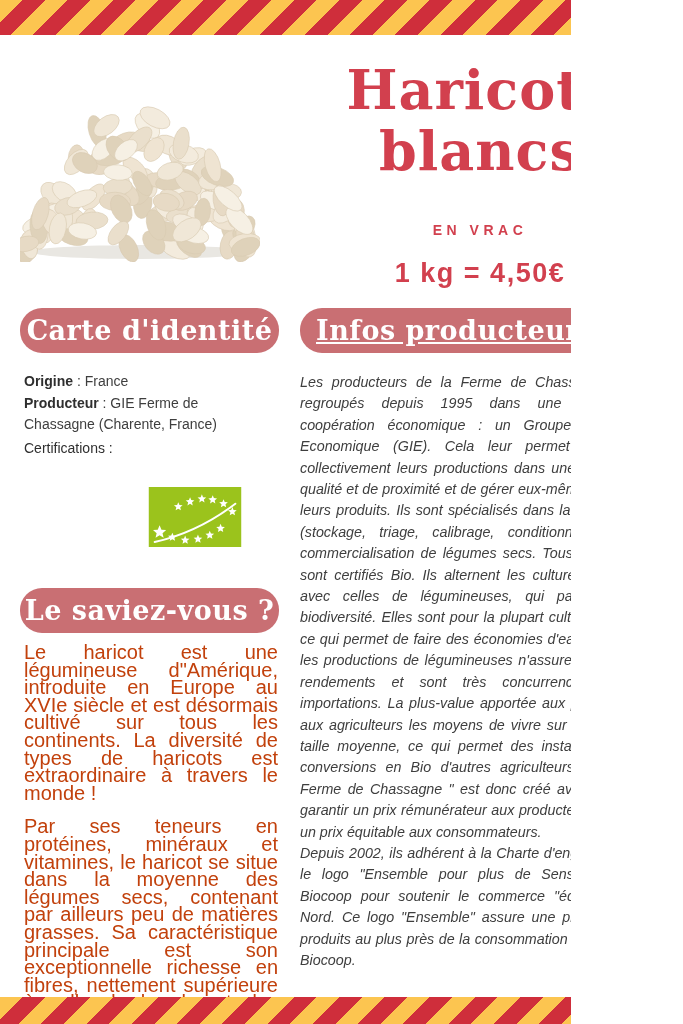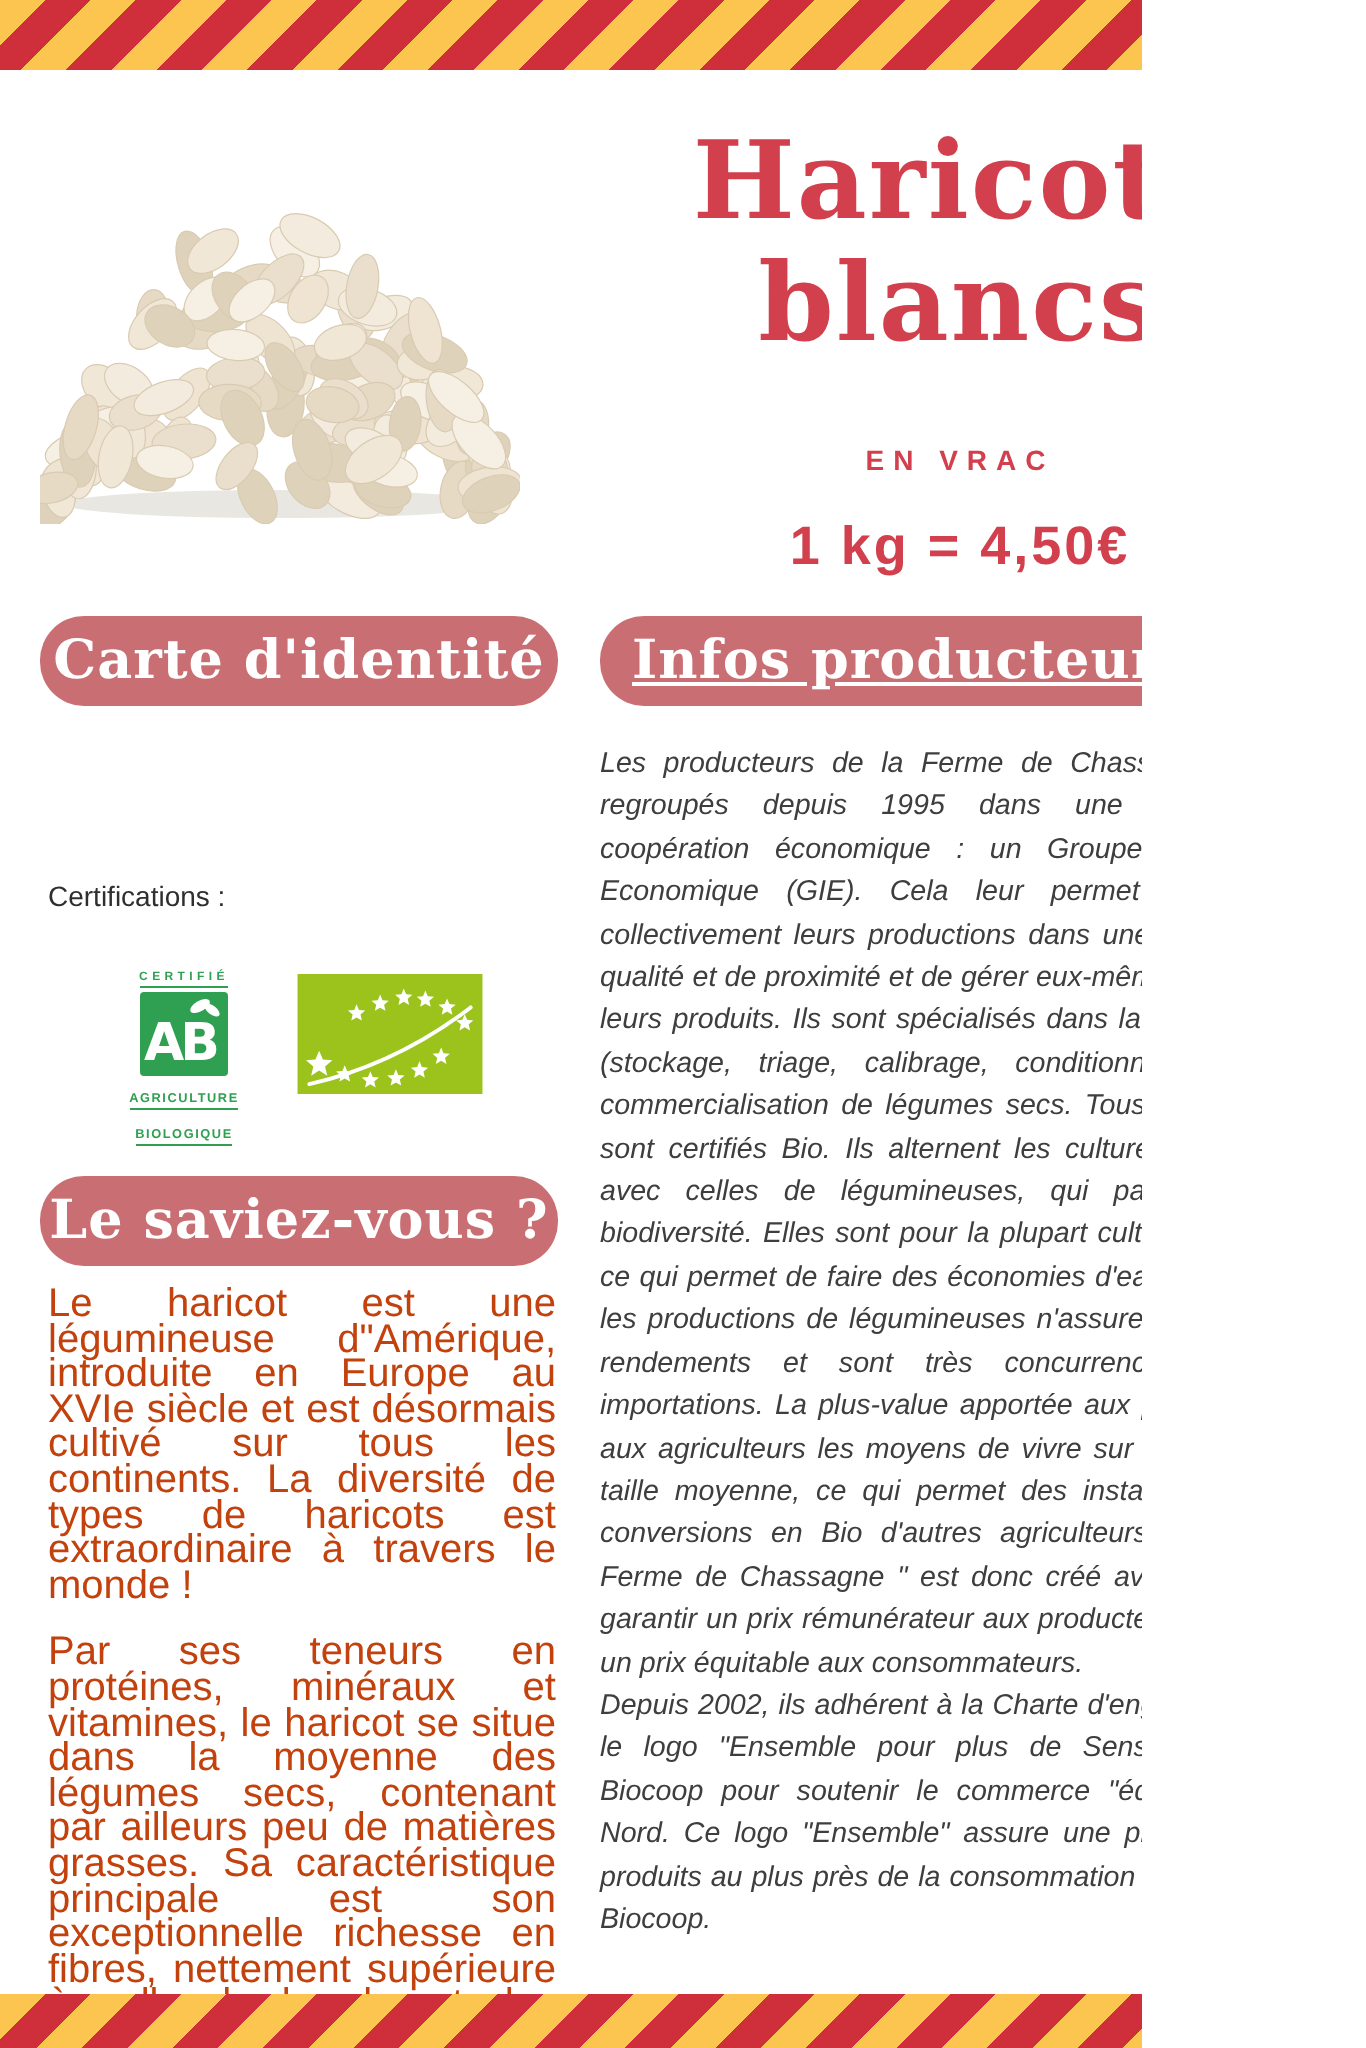--- a/index.html
+++ b/index.html
@@ -238,34 +238,27 @@
 
   <div class="title-block">
     <div class="title-line">Haricots</div>
     <div class="title-line">blancs</div>
     <div class="subtitle">EN VRAC</div>
     <div class="price">1 kg = 4,50€</div>
   </div>
 
   <div class="section-bar bar-identity">Carte d'identité</div>
 
+  <div class="identity-block">
+    <p><strong>Origine</strong><span> : France</span></p>
+    <p><strong>Producteur</strong><span> : GIE Ferme de Chassagne (Charente, France)</span></p>
+  </div>
 
   <div class="cert-label">Certifications :</div>
 
-  <div class="ab-logo">
-    <div class="ab-cert">CERTIFIÉ</div>
-    <svg class="ab-square" viewBox="0 0 44 42">
-      <rect x="0" y="0" width="44" height="42" rx="2" fill="#2fa052"></rect>
-      <text x="20" y="34" text-anchor="middle" font-family="DejaVu Sans, sans-serif" font-weight="bold" font-size="26" letter-spacing="-2" fill="#ffffff">AB</text>
-      <ellipse cx="30" cy="7" rx="5.5" ry="2.6" fill="#ffffff" transform="rotate(-30 30 7)"></ellipse>
-      <ellipse cx="36" cy="9" rx="4.5" ry="2.2" fill="#ffffff" transform="rotate(38 36 9)"></ellipse>
-    </svg>
-    <div class="ab-line">AGRICULTURE</div><br>
-    <div class="ab-line">BIOLOGIQUE</div>
-  </div>
 
   <svg class="eu-logo" viewBox="0 0 94 61">
     <rect x="0" y="0" width="94" height="61" fill="#9bc31c"></rect>
     <path d="M6,56 C28,51 58,40 88,17" stroke="#ffffff" stroke-width="2" fill="none" stroke-linecap="round"></path>
     <g>
         <path d="M11.0,39.0L12.9,43.5L17.7,43.8L14.0,47.0L15.1,51.7L11.0,49.1L6.9,51.7L8.0,47.0L4.3,43.8L9.1,43.5Z" fill="#ffffff"></path>
         <path d="M24.0,46.4L25.2,49.3L28.4,49.6L26.0,51.6L26.7,54.7L24.0,53.1L21.3,54.7L22.0,51.6L19.6,49.6L22.8,49.3Z" fill="#ffffff"></path>
         <path d="M37.0,49.4L38.2,52.3L41.4,52.6L39.0,54.6L39.7,57.7L37.0,56.1L34.3,57.7L35.0,54.6L32.6,52.6L35.8,52.3Z" fill="#ffffff"></path>
         <path d="M50.0,48.4L51.2,51.3L54.4,51.6L52.0,53.6L52.7,56.7L50.0,55.1L47.3,56.7L48.0,53.6L45.6,51.6L48.8,51.3Z" fill="#ffffff"></path>
         <path d="M62.0,44.4L63.2,47.3L66.4,47.6L64.0,49.6L64.7,52.7L62.0,51.1L59.3,52.7L60.0,49.6L57.6,47.6L60.8,47.3Z" fill="#ffffff"></path>

